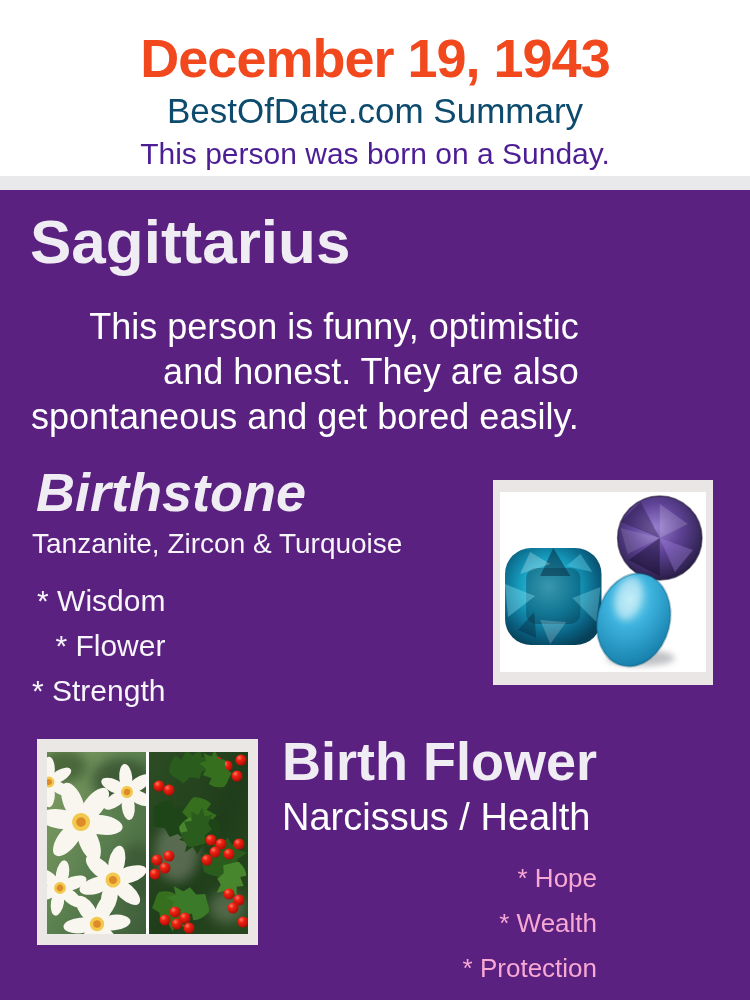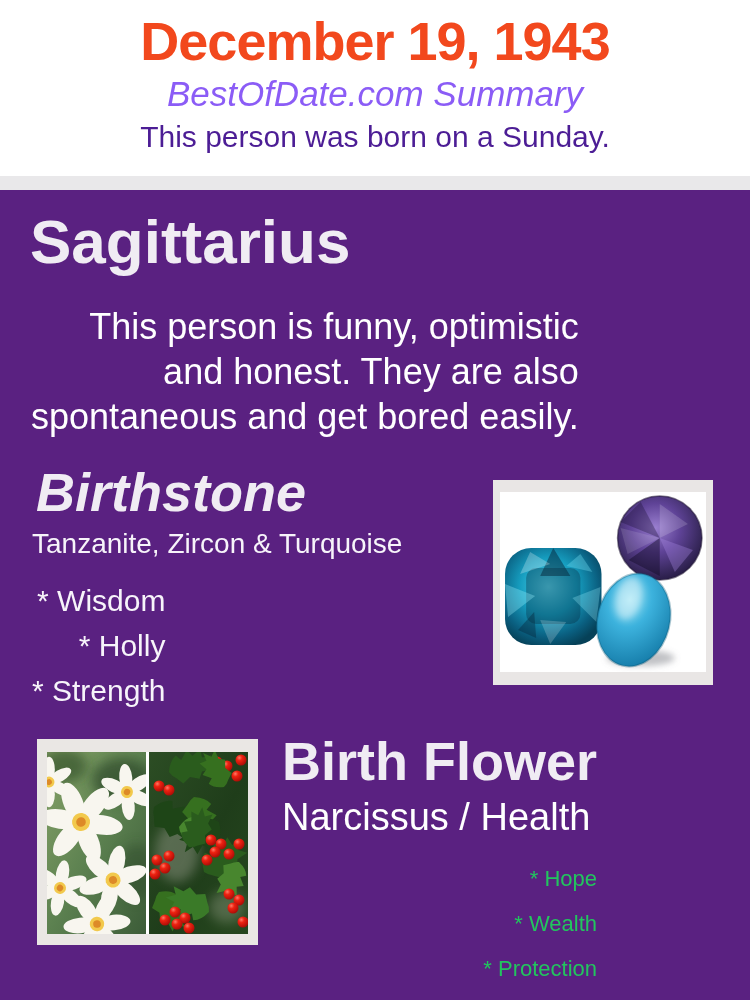--- a/index.html
+++ b/index.html
@@ -2,22 +2,22 @@
 <html><head>
 <meta charset="utf-8">
 <style>
   html,body{margin:0;padding:0;background:#ffffff;}
   .canvas{
     position:relative;width:750px;height:1000px;overflow:hidden;
     font-family:"Liberation Sans","DejaVu Sans",sans-serif;background:#ffffff;
   }
   
   .header{height:176px;text-align:center;background:#ffffff;}
-  .h-date{margin:0;padding-top:11px;font-size:54px;line-height:60px;font-weight:700;color:#f2481d;letter-spacing:-1px;}
-  .h-site{margin:2px 0 0;font-size:35px;line-height:42px;font-weight:400;color:#8b5cf6;font-style:italic;}
+  .h-date{margin:0;padding-top:28px;font-size:54px;line-height:60px;font-weight:700;color:#f2481d;letter-spacing:-1px;}
+  .h-site{margin:2px 0 0;font-size:35px;line-height:42px;font-weight:400;color:#0c4a6e;}
   .h-born{margin:3px 0 0;font-size:30px;line-height:38px;font-weight:400;color:#4c1d95;}
   .divider{height:14px;background:#e9e8ea;}
   
   .purple{position:relative;height:908px;background:#5a2181;color:#ffffff;}
   .zodiac-name{position:absolute;left:30px;top:16px;margin:0;font-size:62px;line-height:72px;font-weight:700;color:#f0ecf3;}
   .zodiac-desc{position:absolute;left:31px;top:114px;margin:0;font-size:36px;line-height:45px;font-weight:400;color:#ffffff;text-align:right;}
   .zodiac-desc span{display:block;}
   .bs-heading{position:absolute;left:36px;top:272px;margin:0;font-size:54px;line-height:60px;font-weight:700;color:#f0ecf3;font-style:italic;}
   .bs-stones{position:absolute;left:32px;top:337px;margin:0;font-size:28px;line-height:34px;font-weight:400;color:#f7f4fa;}
   .bs-traits{position:absolute;left:32px;top:388px;font-size:30px;font-weight:400;color:#f7f4fa;}
@@ -25,21 +25,21 @@
   
   .gem-card{position:absolute;left:493px;top:290px;width:220px;height:205px;background:#e9e6e5;box-sizing:border-box;padding:12px 7px 13px 7px;}
   .gem-inner{width:100%;height:100%;background:#ffffff;}
   .flower-card{position:absolute;left:37px;top:549px;width:221px;height:206px;background:#eae7e4;box-sizing:border-box;padding:13px 10px 11px 10px;}
   .flower-inner{display:flex;gap:3px;width:100%;height:100%;background:#ffffff;}
   .flower-inner svg{flex:1 1 0;display:block;}
   
   .bf-col{position:absolute;left:282px;top:540px;}
   .bf-heading{margin:0;font-size:54px;line-height:62px;font-weight:700;color:#f0ecf3;}
   .bf-names{margin:2px 0 0;font-size:38px;line-height:46px;font-weight:400;color:#ffffff;}
-  .bf-traits{margin-top:16px;font-size:22px;color:#22c55e;}
+  .bf-traits{margin-top:16px;font-size:26px;color:#f9a8d4;}
 </style>
 </head>
 <body>
 
 <div class="canvas">
 
   <header class="header">
     <h1 class="h-date">December 19, 1943</h1>
     <h2 class="h-site">BestOfDate.com Summary</h2>
     <h3 class="h-born">This person was born on a Sunday.</h3>
@@ -55,21 +55,21 @@
       <span>This person is funny, optimistic</span>
       <span>and honest. They are also</span>
       <span>spontaneous and get bored easily.</span>
     </p>
 
     <h2 class="bs-heading">Birthstone</h2>
     <div class="bs-stones">Tanzanite, Zircon &amp; Turquoise</div>
 
     <div class="bs-traits">
       <div class="trait-row">* Wisdom</div>
-      <div class="trait-row">* Holly</div>
+      <div class="trait-row">* Flower</div>
       <div class="trait-row">* Strength</div>
     </div>
 
     <div class="gem-card">
       <div class="gem-inner">
         <svg viewBox="0 0 205 180" width="100%" height="100%" preserveAspectRatio="none">
           <defs>
             <radialGradient id="gTeal" cx="45%" cy="40%" r="65%">
               <stop offset="0%" stop-color="#56d2ea"></stop>
                 <stop offset="45%" stop-color="#169ec0"></stop>

